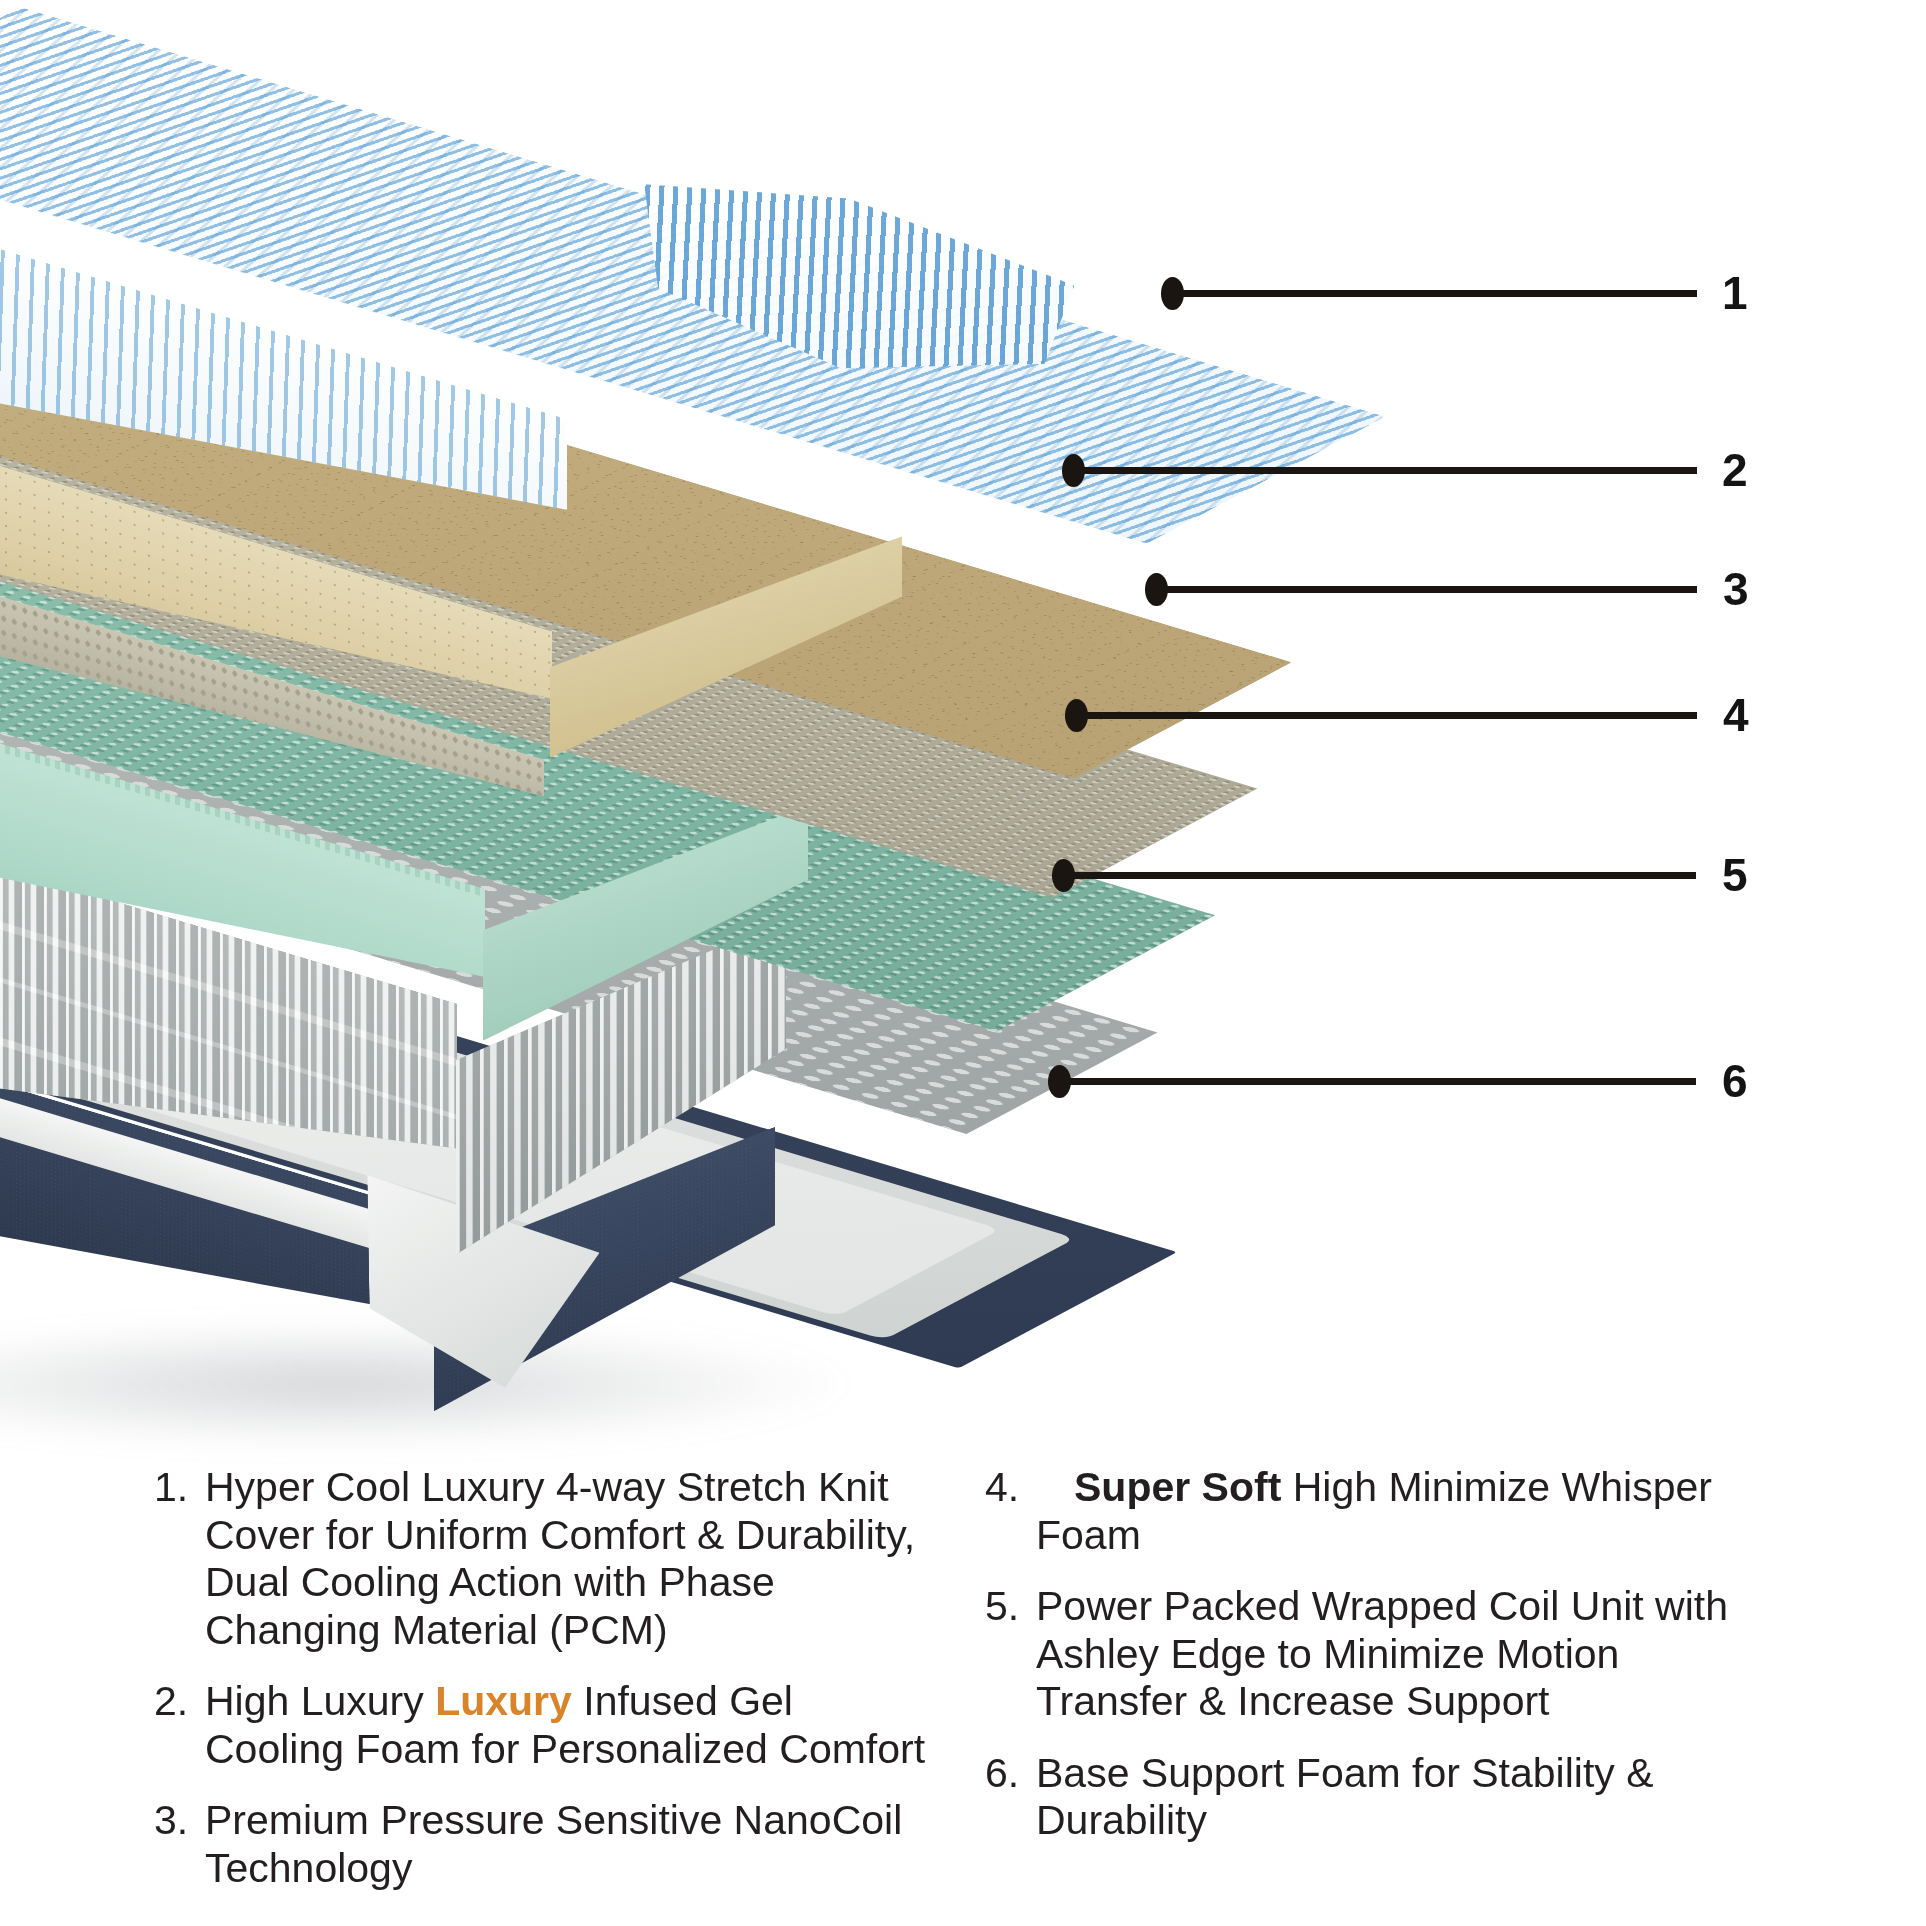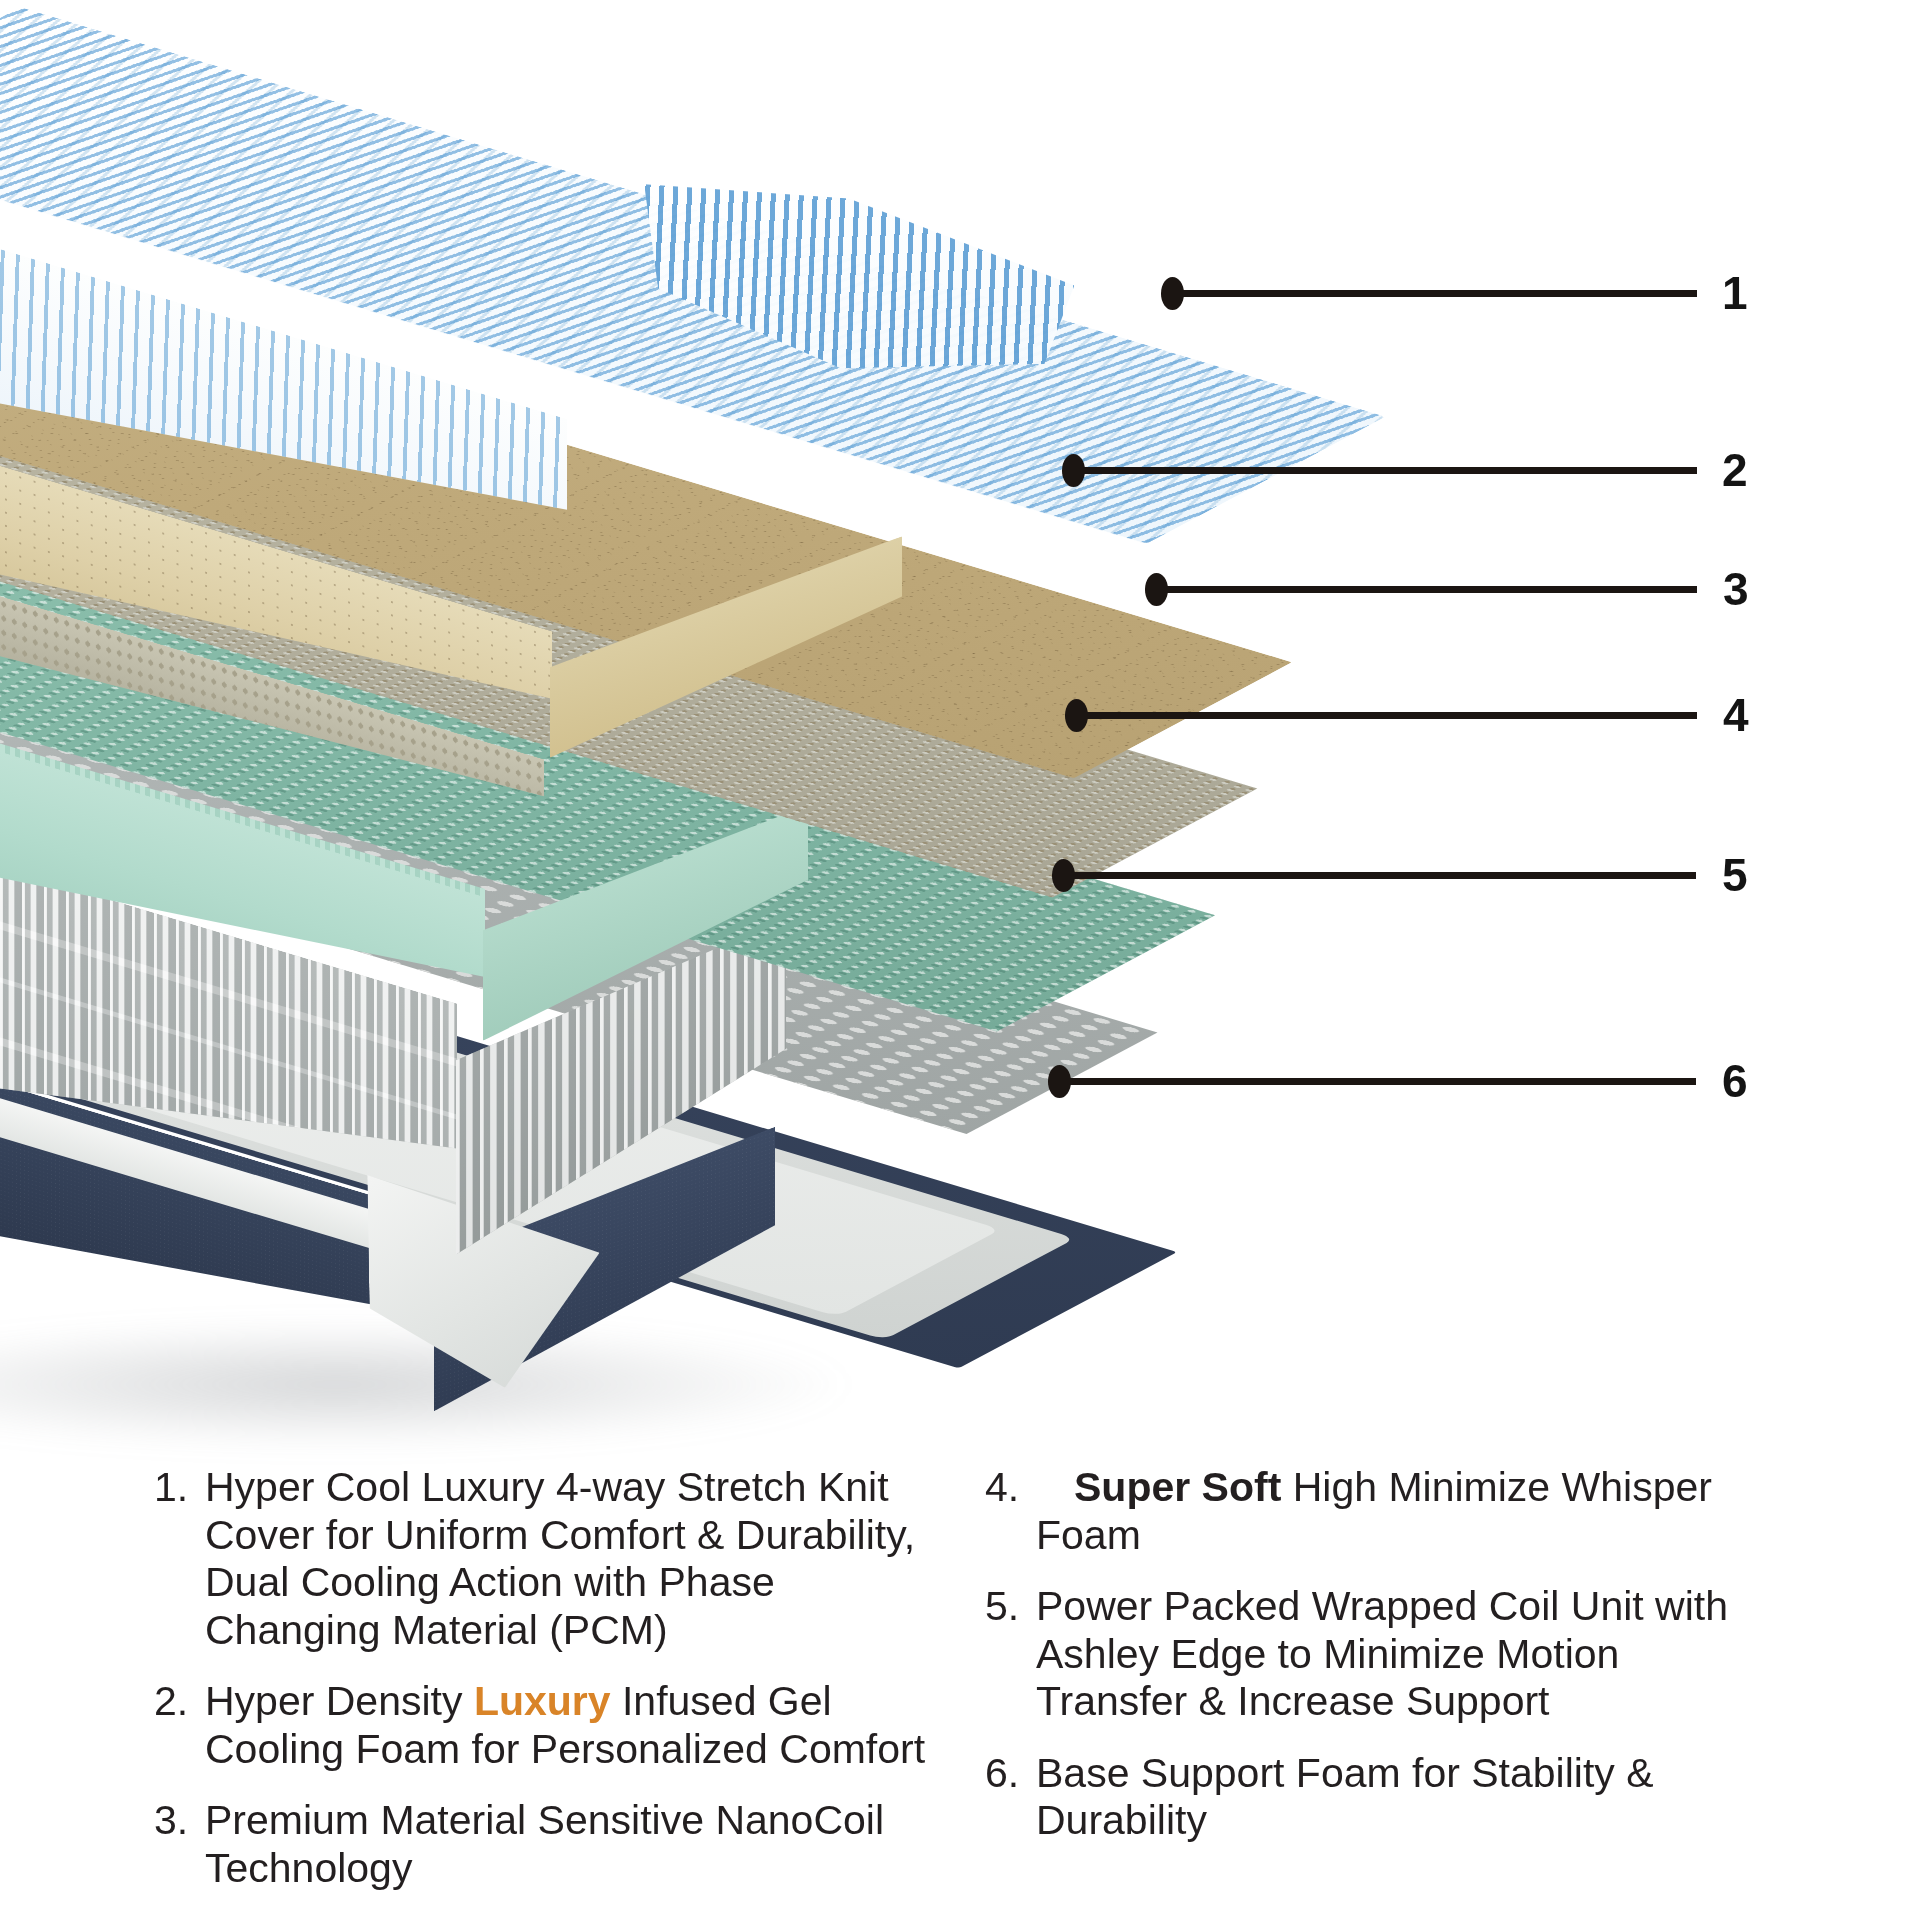--- a/index.html
+++ b/index.html
@@ -359,26 +359,26 @@
 
     <div class="legend-col">
 
       <div class="legend-item">
         <span class="legend-num">1.</span>
         <span class="legend-text"><span>Hyper Cool Luxury 4-way Stretch Knit Cover for Uniform Comfort &amp; Durability, Dual Cooling Action with Phase Changing Material (PCM)</span></span>
       </div>
 
       <div class="legend-item">
         <span class="legend-num">2.</span>
-        <span class="legend-text"><span>Hyper Density </span><span class="hl-copper">Luxury</span><span> Infused Gel Cooling Foam for Personalized Comfort</span></span>
+        <span class="legend-text"><span>High Luxury </span><span class="hl-copper">Luxury</span><span> Infused Gel Cooling Foam for Personalized Comfort</span></span>
       </div>
 
       <div class="legend-item">
         <span class="legend-num">3.</span>
-        <span class="legend-text"><span>Premium Material Sensitive NanoCoil Technology</span></span>
+        <span class="legend-text"><span>Premium Pressure Sensitive NanoCoil Technology</span></span>
       </div>
 
     </div>
 
     <div class="legend-col">
 
       <div class="legend-item">
         <span class="legend-num">4.</span>
         <span class="legend-text"><span class="hl-bold">Super Soft</span><span> High Minimize Whisper Foam</span></span>
       </div>

